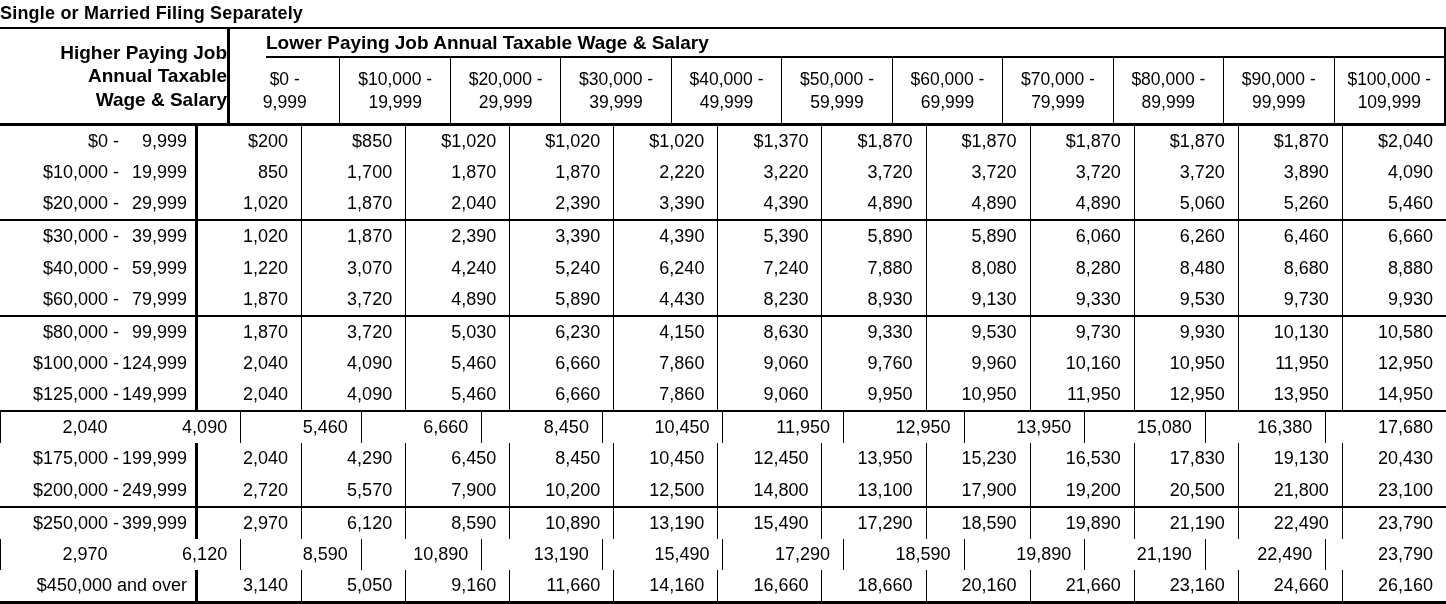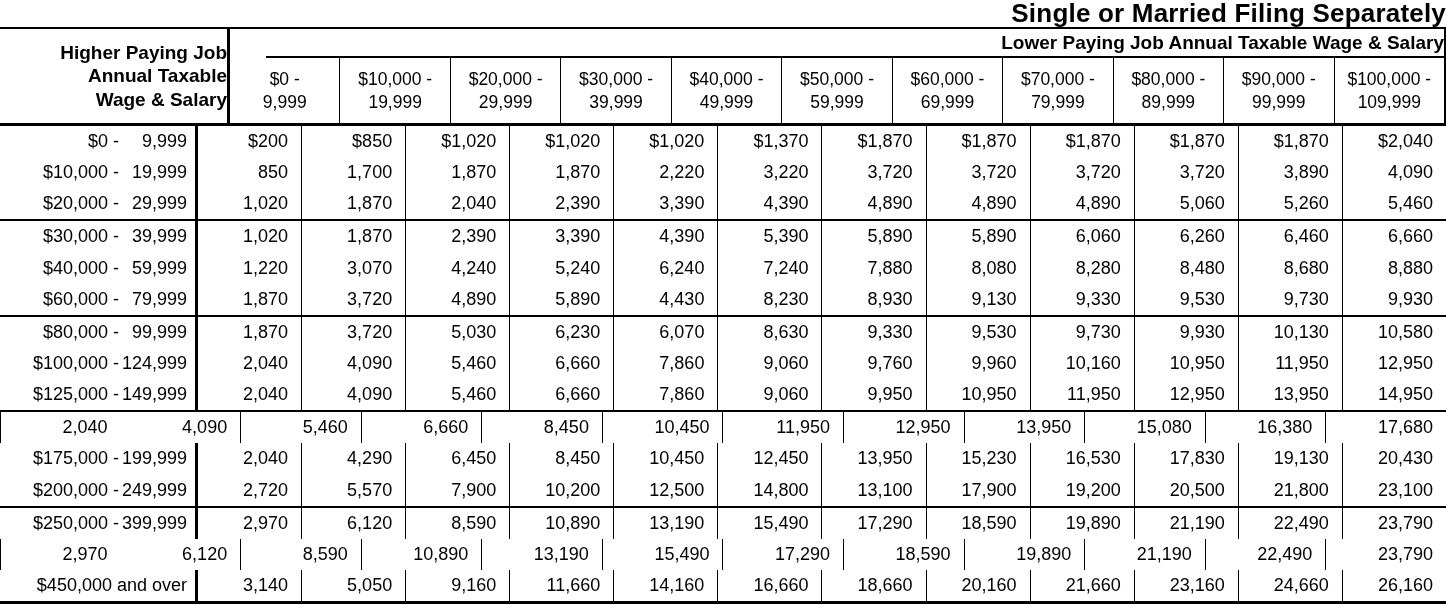--- a/index.html
+++ b/index.html
@@ -1,30 +1,30 @@
 <!DOCTYPE html>
 <html><head>
 <meta charset="utf-8">
 <style>
   html,body{margin:0;padding:0;background:#ffffff;color:#000000;
     font-family:"Liberation Sans",sans-serif;}
   #page{width:1446px;height:604px;overflow:hidden;background:#fff;display:flex;flex-direction:column;}
 
   
-  .title-bar{height:27px;border-bottom:2px solid #000;text-align:right;
-    font-weight:bold;font-size:26px;line-height:26px;letter-spacing:.2px;}
+  .title-bar{height:27px;border-bottom:2px solid #000;text-align:left;
+    font-weight:bold;font-size:18px;line-height:26px;letter-spacing:.2px;}
 
   
   .header-row{display:flex;height:97px;box-sizing:border-box;border-bottom:3px solid #000;}
   .corner{width:230px;box-sizing:border-box;border-right:3px solid #000;
     display:flex;flex-direction:column;justify-content:center;align-items:flex-end;
     font-weight:bold;font-size:19px;line-height:1.22;}
   .header-right{flex:1;display:flex;flex-direction:column;box-sizing:border-box;border-right:2px solid #000;}
   .span-header{height:29px;box-sizing:border-box;border-bottom:2px solid #000;
-    text-align:right;font-weight:bold;font-size:19px;line-height:27px;margin-left:36px;}
+    text-align:left;font-weight:bold;font-size:19px;line-height:27px;margin-left:36px;}
   .col-headers{flex:1;display:flex;}
   .col-header{flex:1;box-sizing:border-box;border-left:1.5px solid #000;
     display:flex;flex-direction:column;justify-content:center;align-items:center;
     font-size:17.5px;line-height:1.3;text-align:center;}
   .col-header:first-child{border-left:none;}
 
   
   .body-rows{flex:1;display:flex;flex-direction:column;box-sizing:border-box;border-bottom:3px solid #000;}
   .row{flex:1;display:flex;box-sizing:border-box;}
   .row.group-start{border-top:2.5px solid #000;}
@@ -230,21 +230,21 @@
 
   <div class="row group-start">
     <div class="row-label">
       <span class="low">$80,000 -</span>
       <span class="high">99,999</span>
     </div>
   <div class="cell">1,870</div>
         <div class="cell">3,720</div>
         <div class="cell">5,030</div>
         <div class="cell">6,230</div>
-        <div class="cell">6,070</div>
+        <div class="cell">4,150</div>
         <div class="cell">8,630</div>
         <div class="cell">9,330</div>
         <div class="cell">9,530</div>
         <div class="cell">9,730</div>
         <div class="cell">9,930</div>
         <div class="cell">10,130</div>
         <div class="cell">10,580</div>
       </div>
 
   <div class="row">

